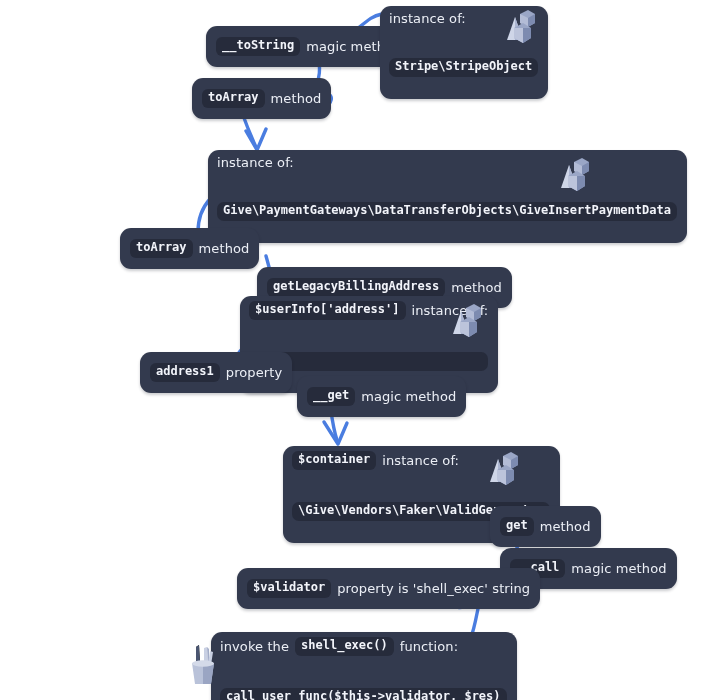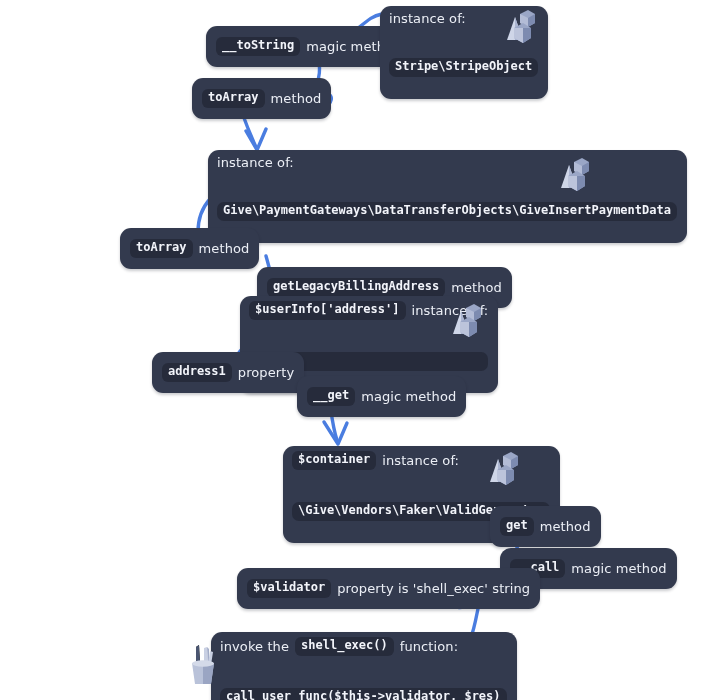--- a/index.html
+++ b/index.html
@@ -189,21 +189,21 @@
     <path d="M13 32 L21 9 L29 32 Z" fill="#cfd6e8"></path>
     <path d="M21 9 L29 32 L21 32 Z" fill="#aab4d0"></path>
     <path d="M26 6 L34 2 L41 6 L41 15 L34 19 L26 15 Z" fill="#9aa6c6"></path>
     <path d="M34 10 L41 6 L41 15 L34 19 Z" fill="#7d8bb0"></path>
     <path d="M26 6 L34 10 L34 19 L26 15 Z" fill="#b3bcd6"></path>
     <path d="M20 20 L29 15 L37 20 L37 30 L29 35 L20 30 Z" fill="#9aa6c6"></path>
     <path d="M29 20 L37 20 L37 30 L29 35 Z" fill="#7d8bb0"></path>
     <path d="M20 20 L29 20 L29 35 L20 30 Z" fill="#bcc4db"></path>
   </svg>
 
-  <div class="node" style="left:140px;top:352px;margin-left:12px;">
+  <div class="node" style="left:140px;top:352px;">
     <div class="row">
       <span class="chip">address1</span>
       <span class="plain">property</span>
     </div>
   </div>
 
   <div class="node" style="left:297px;top:376px;text-align:right;">
     <div class="row">
       <span class="chip">__get</span>
       <span class="plain">magic method</span>

